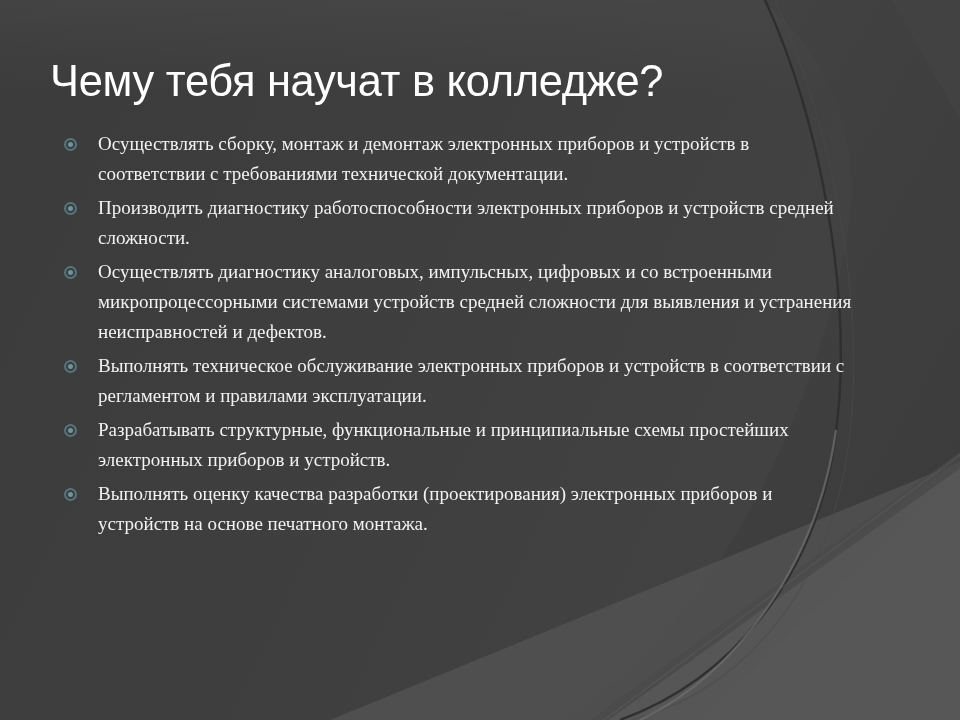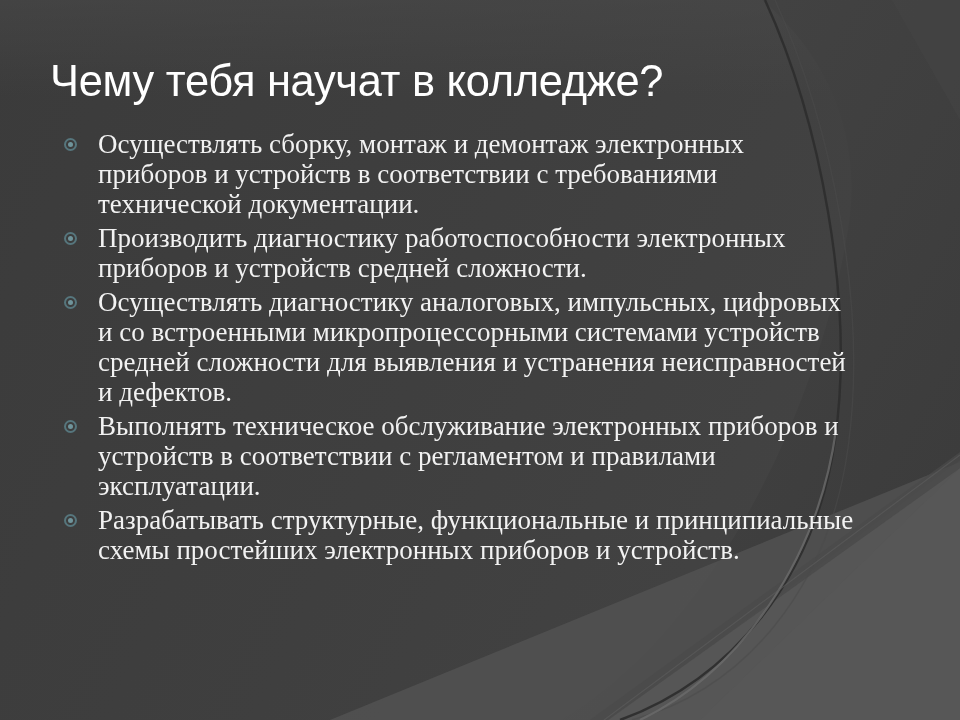--- a/index.html
+++ b/index.html
@@ -59,21 +59,21 @@
   ul#bullets {
     list-style: none;
     margin: 0;
     padding: 0;
   }
   li.bullet {
     position: relative;
     padding-left: 38px;
     margin: 0 0 4px 0;
     color: #f2f2f2;
-    font-size: 27px;
+    font-size: 19px;
     line-height: 30px;
     text-align: left;
   }
   li.bullet .bullet-glyph {
     position: absolute;
     left: 4px;
     top: 9px;
     width: 13px;
     height: 13px;
     border-radius: 50%;
@@ -176,16 +176,20 @@
         <span class="bullet-text">Осуществлять диагностику аналоговых, импульсных, цифровых и со встроенными микропроцессорными системами устройств средней сложности для выявления и устранения неисправностей и дефектов.</span>
       </li>
       <li class="bullet">
         <span class="bullet-glyph"></span>
         <span class="bullet-text">Выполнять техническое обслуживание электронных приборов и устройств в соответствии с регламентом и правилами эксплуатации.</span>
       </li>
       <li class="bullet">
         <span class="bullet-glyph"></span>
         <span class="bullet-text">Разрабатывать структурные, функциональные и принципиальные схемы простейших электронных приборов и устройств.</span>
       </li>
+      <li class="bullet">
+        <span class="bullet-glyph"></span>
+        <span class="bullet-text">Выполнять оценку качества разработки (проектирования) электронных приборов и устройств на основе печатного монтажа.</span>
+      </li>
     </ul>
   </div>
 
 </div>
 
 </body></html>

